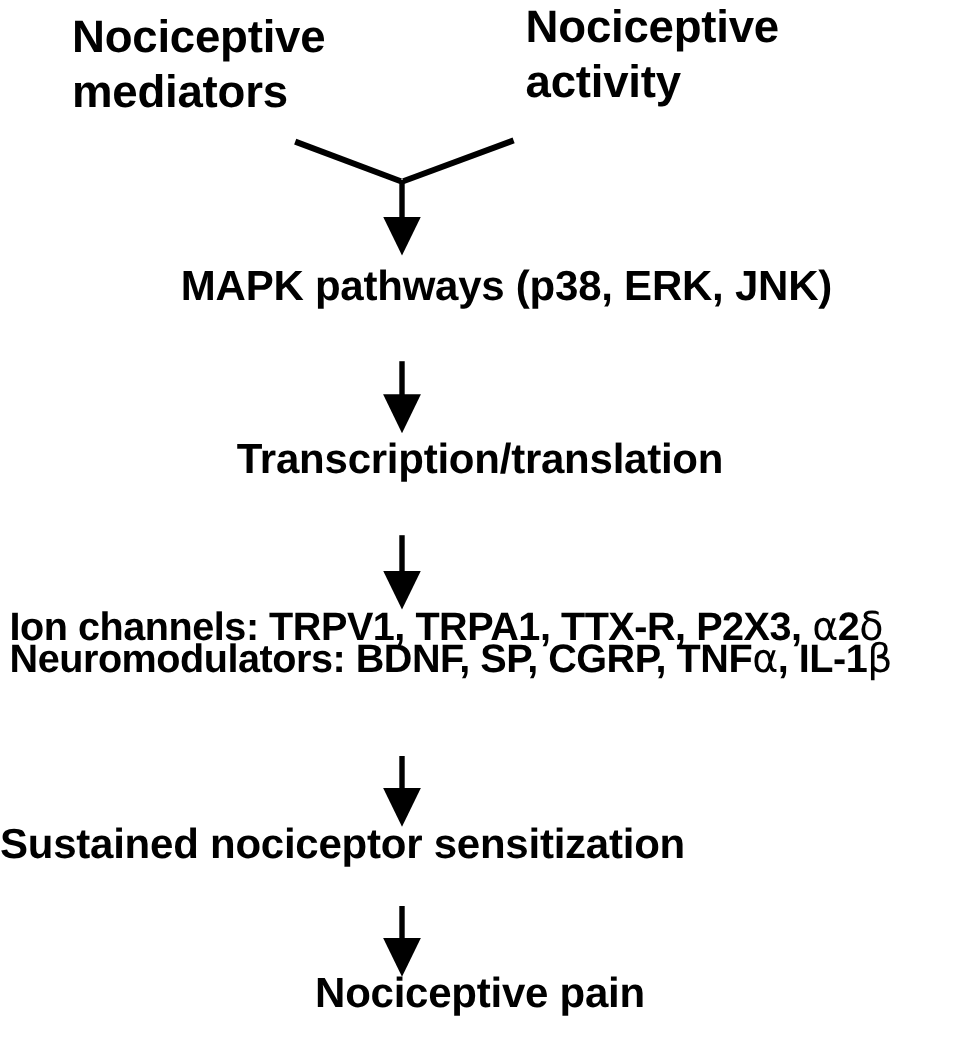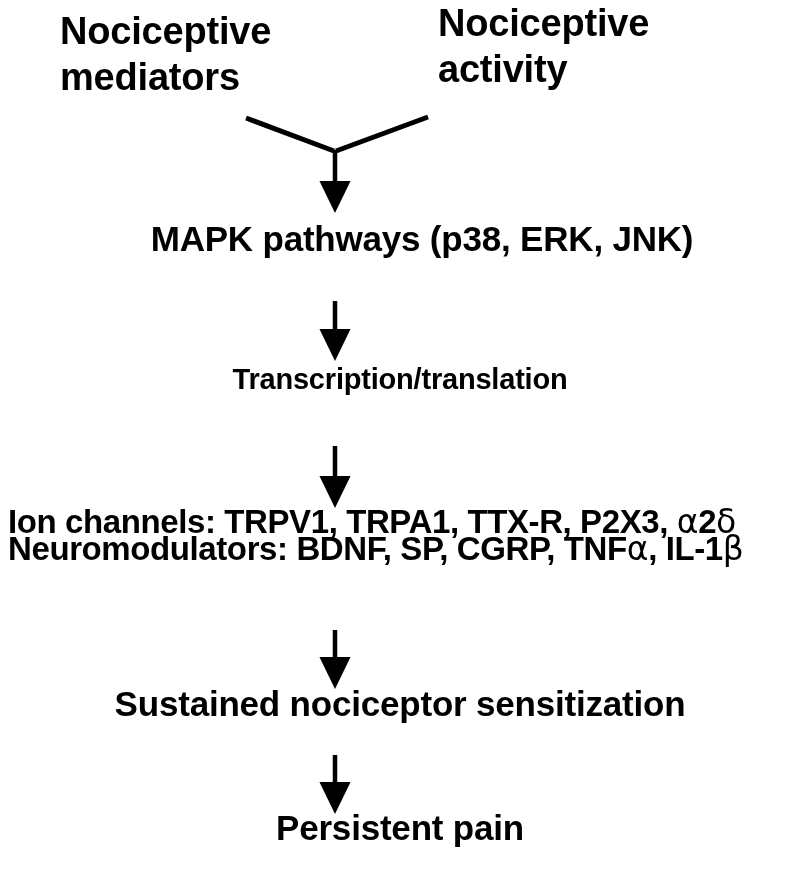--- a/index.html
+++ b/index.html
@@ -35,30 +35,29 @@
 
   
   #label-mapk {
     font-size: 35px;
     left: 0; right: 0;
     top: 219px;
     text-align: center;
     margin-left: 44px;
   }
   #label-transcription {
-    font-size: 29px;
+    font-size: 35px;
     left: 0; right: 0;
     top: 363px;
     text-align: center;
   }
   #label-sustained {
     font-size: 35px;
     left: 0; right: 0;
     top: 684px;
-    text-align: center;
   }
   #label-persistent {
     font-size: 35px;
     left: 0; right: 0;
     top: 808px;
     text-align: center;
   }
 
   
   .effector-row {
@@ -128,15 +127,15 @@
   <div class="effector-row" id="row-ion-channels">
     <span>Ion channels: TRPV1, TRPA1, TTX-R, P2X3, </span><span class="greek">α</span><span>2</span><span class="greek">δ</span>
   </div>
 
   <div class="effector-row" id="row-neuromodulators">
     <span>Neuromodulators: BDNF, SP, CGRP, TNF</span><span class="greek">α</span><span>, IL-1</span><span class="greek">β</span>
   </div>
 
   <div class="node-text" id="label-sustained">Sustained nociceptor sensitization</div>
 
-  <div class="node-text" id="label-persistent">Persistent pain</div>
+  <div class="node-text" id="label-persistent">Nociceptive pain</div>
 
 </div>
 
 </body></html>

